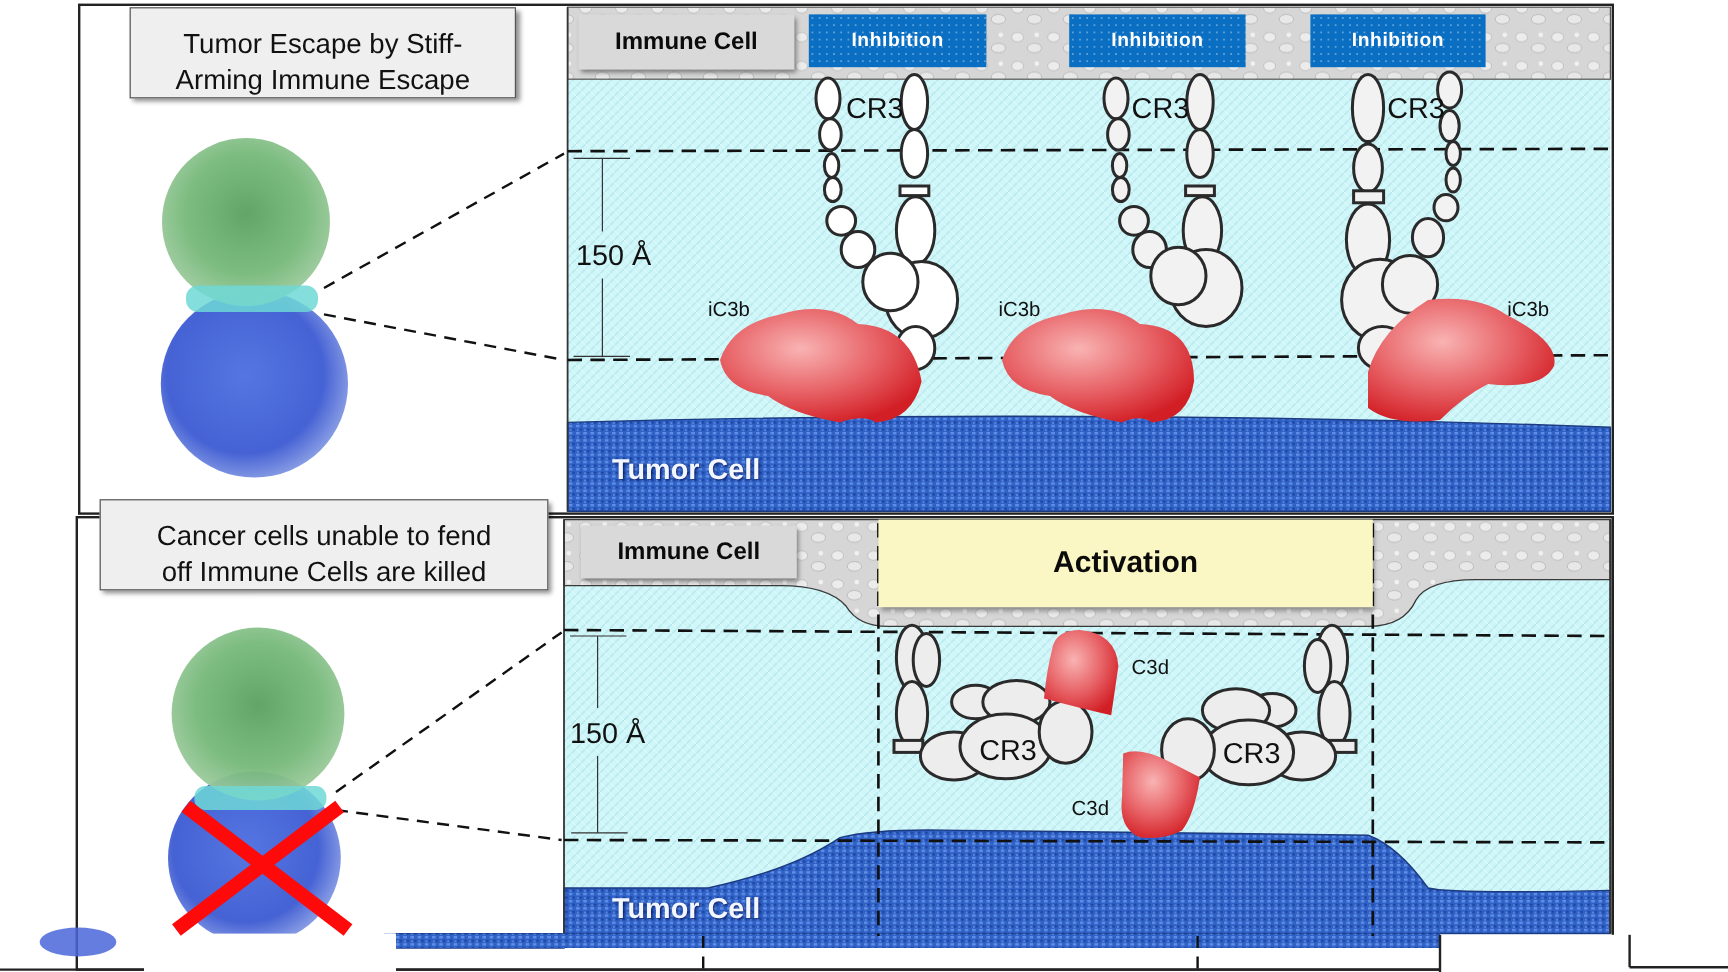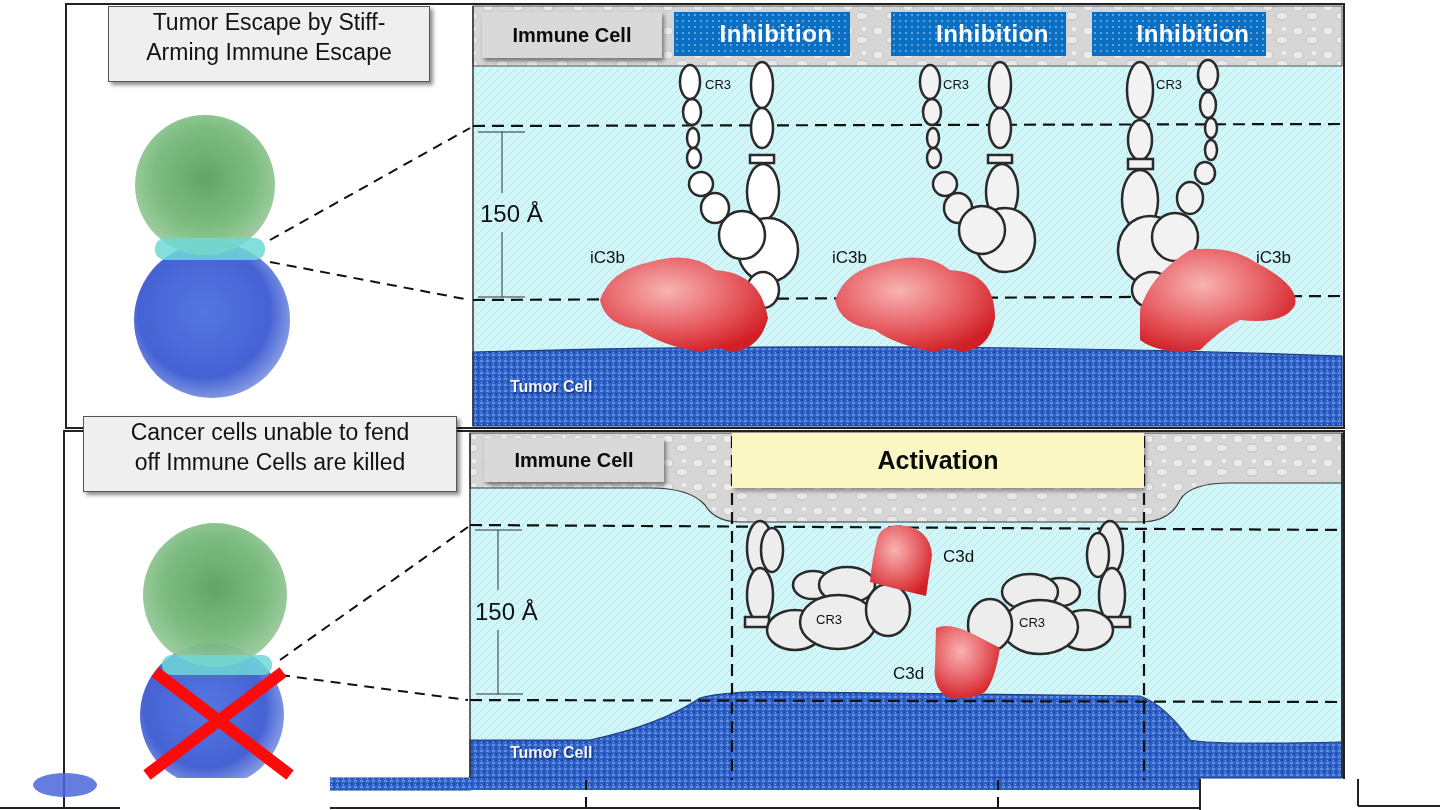--- a/index.html
+++ b/index.html
@@ -1,28 +1,28 @@
 <!DOCTYPE html>
 <html><head>
 <meta charset="utf-8">
 <style>
   html,body{margin:0;padding:0;background:#ffffff;}
   body{width:1440px;height:810px;position:relative;overflow:hidden;font-family:"Liberation Sans",sans-serif;}
   svg{position:absolute;left:0;top:0;}
   .caption-box{position:absolute;background:#efefef;border:1.5px solid #555;box-shadow:3px 3px 4px rgba(0,0,0,0.45);
-    text-align:center;font-size:23px;line-height:30px;color:#111;display:flex;flex-direction:column;justify-content:flex-start;}
+    text-align:center;font-size:23px;line-height:30px;color:#111;display:flex;flex-direction:column;justify-content:flex-end;}
   .label-immune{position:absolute;background:#d9d9d9;box-shadow:2px 3px 4px rgba(0,0,0,0.45);font-weight:bold;font-size:20px;color:#0b0b0b;
     display:flex;align-items:center;justify-content:center;}
-  .label-inhib{position:absolute;background:#0a6fc2;color:#fff;font-weight:bold;font-size:24px;display:flex;align-items:center;justify-content:center;
-    background-image:radial-gradient(rgba(255,255,255,0.35) 0.8px, transparent 1px);background-size:6px 6px;letter-spacing:0.5px;padding-left:28px;}
+  .label-inhib{position:absolute;background:#0a6fc2;color:#fff;font-weight:bold;font-size:16px;display:flex;align-items:center;justify-content:center;
+    background-image:radial-gradient(rgba(255,255,255,0.35) 0.8px, transparent 1px);background-size:6px 6px;letter-spacing:0.5px;}
   .label-activ{position:absolute;background:#fbf7c4;color:#0b0b0b;font-weight:bold;font-size:25px;display:flex;align-items:center;justify-content:center;
     box-shadow:2px 3px 4px rgba(0,0,0,0.35);}
-  .txt{position:absolute;font-size:13px;color:#111;white-space:nowrap;}
+  .txt{position:absolute;font-size:24px;color:#111;white-space:nowrap;}
   .scale-txt{position:absolute;font-size:24px;color:#111;white-space:nowrap;}
-  .tumor-txt{position:absolute;font-size:16px;font-weight:bold;color:#f2f6ff;text-shadow:1px 1px 2px rgba(0,0,60,0.7);white-space:nowrap;}
+  .tumor-txt{position:absolute;font-size:24px;font-weight:bold;color:#f2f6ff;text-shadow:1px 1px 2px rgba(0,0,60,0.7);white-space:nowrap;}
 </style>
 </head>
 <body>
 
 <svg width="1440" height="810" viewBox="0 0 1440 810">
   <defs>
     <pattern id="fluidPat" width="8" height="8" patternUnits="userSpaceOnUse">
       <rect width="8" height="8" fill="#cff6f8"></rect>
       <path d="M0 8 L8 0" stroke="#b5e6ec" stroke-width="1"></path>
       <path d="M0 0 L8 8" stroke="#e2fbfc" stroke-width="0.7"></path>
@@ -231,21 +231,21 @@
 <div class="txt" style="left:1156px;top:77px;">CR3</div>
 
 <div class="txt" style="left:590px;top:248px;font-size:17px;">iC3b</div>
 <div class="txt" style="left:832px;top:248px;font-size:17px;">iC3b</div>
 <div class="txt" style="left:1256px;top:248px;font-size:17px;">iC3b</div>
 
 <div class="scale-txt" style="left:480px;top:200px;">150 Å</div>
 <div class="tumor-txt" style="left:510px;top:378px;">Tumor Cell</div>
 
 <div class="label-immune" style="left:484px;top:438px;width:180px;height:44px;">Immune Cell</div>
-<div class="label-activ" style="left:732px;top:433px;width:412px;height:55px;">Activation</div>
+<div class="label-activ" style="left:732px;top:433px;width:412px;height:73px;">Activation</div>
 
 <div class="txt" style="left:816px;top:612px;">CR3</div>
 <div class="txt" style="left:1019px;top:615px;">CR3</div>
 <div class="txt" style="left:943px;top:547px;font-size:17px;">C3d</div>
 <div class="txt" style="left:893px;top:664px;font-size:17px;">C3d</div>
 
 <div class="scale-txt" style="left:475px;top:598px;">150 Å</div>
 <div class="tumor-txt" style="left:510px;top:744px;">Tumor Cell</div>
 
 </body></html>

